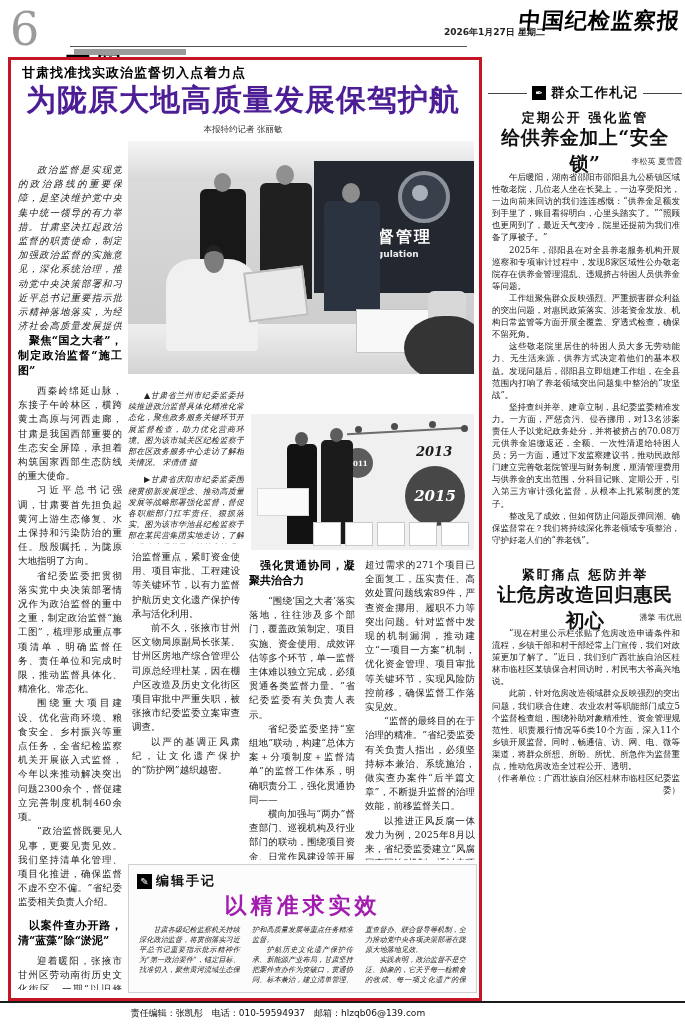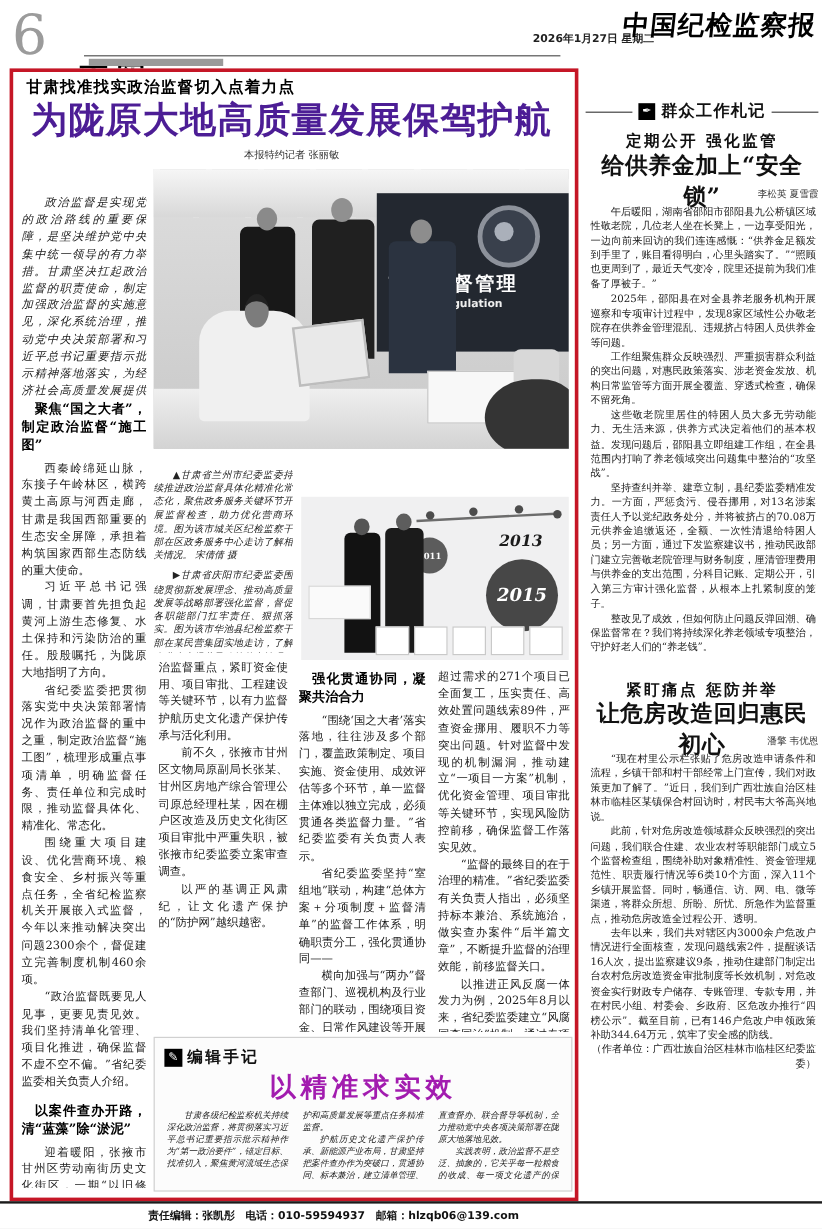--- a/index.html
+++ b/index.html
@@ -88,21 +88,21 @@
   .sb-headline{left:488px;width:194px;text-align:center;font-size:19px;font-weight:900;letter-spacing:0.5px;}
   .sb-byline{left:488px;width:194px;text-align:right;font-size:8px;color:#333;}
   .sb-body{left:492px;width:188px;overflow:hidden;font-size:8.5px;line-height:12.1px;text-align:justify;color:#1a1a1a;}
   .sb-body p{margin:0;text-indent:2em;}
   .sb-body p.attrib{text-indent:0;text-align:right;}
   .k1{top:109px;} .h1{top:125px;} .b1{top:156px;} .t1{top:171px;height:378px;}
   .k2{top:566px;} .h2{top:582px;} .b2{top:612px;} .t2{top:627px;height:362px;}
 
   
   .foot-line{left:0;top:1001px;width:685px;height:2px;background:#1b1b1b;}
-  .foot-text{left:0;top:1007px;width:556px;text-align:center;font-size:9px;font-weight:bold;color:#111;
+  .foot-text{left:0;top:1007px;width:556px;text-align:center;font-size:9px;font-weight:normal;color:#111;
              font-family:"DejaVu Sans","Liberation Sans",sans-serif;}
 </style>
 </head>
 <body>
 
 <div class="page">
 
   <div class="abs pagenum">6</div>
   <div class="abs section-title">求实</div>
   <div class="abs hdr-line"></div>
@@ -242,21 +242,20 @@
       <p class="para">整改见了成效，但如何防止问题反弹回潮、确保监督常在？我们将持续深化养老领域专项整治，守护好老人们的“养老钱”。</p>
     </div>
 
   <div class="abs sb-kicker k2">紧盯痛点 惩防并举</div>
   <div class="abs sb-headline h2">让危房改造回归惠民初心</div>
   <div class="abs sb-byline b2">潘擎 韦优恩</div>
   <div class="abs sb-body t2">
     <div>
         <p class="para">“现在村里公示栏张贴了危房改造申请条件和流程，乡镇干部和村干部经常上门宣传，我们对政策更加了解了。”近日，我们到广西壮族自治区桂林市临桂区某镇保合村回访时，村民韦大爷高兴地说。</p>
         <p class="para">此前，针对危房改造领域群众反映强烈的突出问题，我们联合住建、农业农村等职能部门成立5个监督检查组，围绕补助对象精准性、资金管理规范性、职责履行情况等6类10个方面，深入11个乡镇开展监督。同时，畅通信、访、网、电、微等渠道，将群众所想、所盼、所忧、所急作为监督重点，推动危房改造全过程公开、透明。</p>
-        <p class="para">去年以来，我们共对辖区内3000余户危改户情况进行全面核查，发现问题线索2件，提醒谈话16人次，提出监察建议9条，推动住建部门制定出台农村危房改造资金审批制度等长效机制，对危改资金实行财政专户储存、专账管理、专款专用，并在村民小组、村委会、乡政府、区危改办推行“四榜公示”。截至目前，已有146户危改户申领政策补助344.64万元，筑牢了安全感的防线。</p>
       </div>
     <p class="attrib">（作者单位：广西壮族自治区桂林市临桂区纪委监委）</p>
   </div>
 
   <div class="abs foot-line"></div>
   <div class="abs foot-text">责任编辑：张凯彤　电话：010-59594937　邮箱：hlzqb06@139.com</div>
 
 </div>
 
 </body></html>

